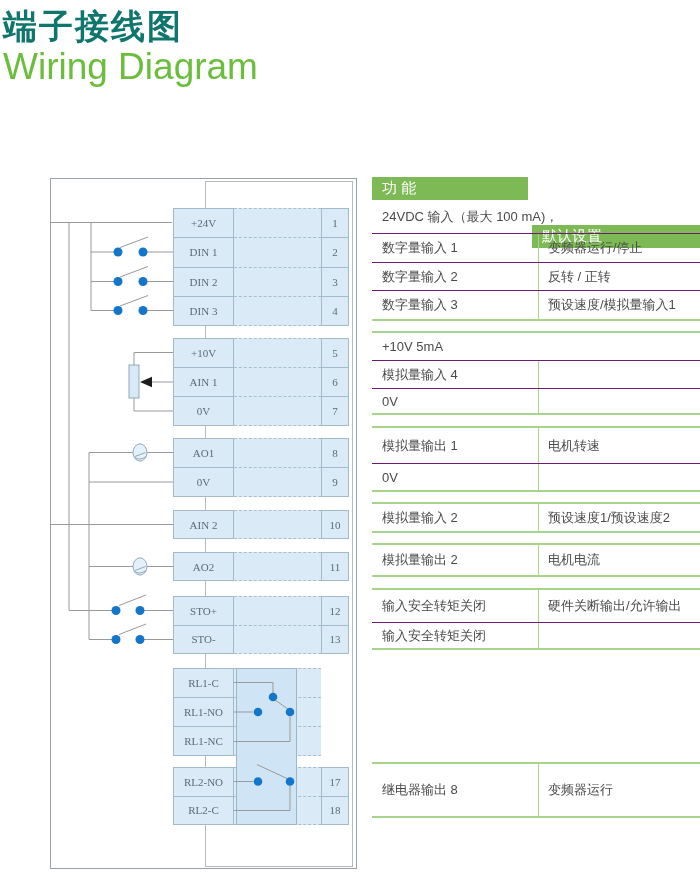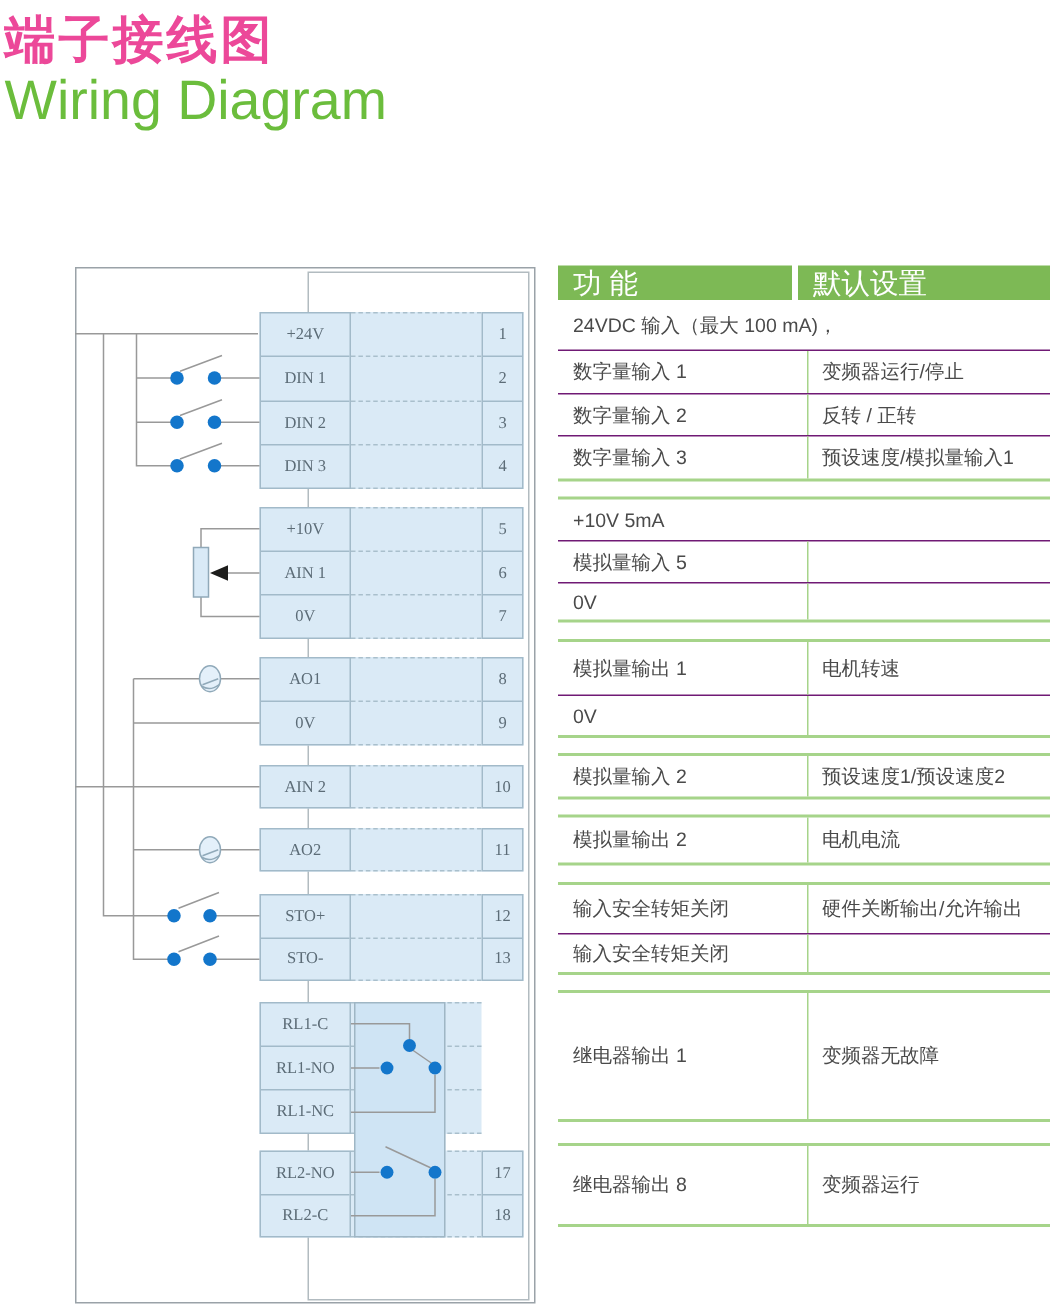--- a/index.html
+++ b/index.html
@@ -1,40 +1,40 @@
 <!DOCTYPE html>
 <html><head>
 <meta charset="utf-8">
 <style>
   html,body{margin:0;padding:0;background:#fff;}
   .page{position:relative;width:700px;height:874px;background:#fff;overflow:hidden;
         font-family:"Liberation Sans","DejaVu Sans",sans-serif;}
   
-  .title-zh{position:absolute;left:3px;top:4px;font-size:34px;font-weight:bold;color:#ec4899;letter-spacing:2px;}
+  .title-zh{position:absolute;left:3px;top:4px;font-size:34px;font-weight:bold;color:#0f766e;letter-spacing:2px;}
   .title-en{position:absolute;left:3px;top:46px;font-size:37px;font-weight:400;color:#6bbd3c;}
   
   .obox{position:absolute;left:50px;top:178px;width:307px;height:691px;border:1.5px solid #9aa2a8;box-sizing:border-box;z-index:1;}
   .ibox{position:absolute;left:205px;top:181px;width:148px;height:686px;border:1px solid #b2bbc0;box-sizing:border-box;z-index:1;}
   
   .tg{position:absolute;left:0;width:360px;z-index:2;}
   .tlabels,.tmid,.tnums{position:absolute;top:0;height:100%;box-sizing:border-box;background:#daeaf6;display:flex;flex-direction:column;font-family:Liberation Serif, serif;}
   .tlabels{left:173px;width:61px;border:1px solid #a2bac9;}
   .tmid{left:234px;width:87px;border-top:1px dashed #a9bfcc;border-bottom:1px dashed #a9bfcc;}
   .tnums{left:321px;width:28px;border:1px solid #a2bac9;}
   .trow{flex:1;display:flex;align-items:center;justify-content:center;font-size:11px;color:#5c6c77;}
   .tlabels .trow+.trow{border-top:1px solid #a2bac9;}
   .tnums .trow+.trow{border-top:1px solid #a2bac9;}
   .tmid .trow+.trow{border-top:1px dashed #a9bfcc;}
   .contact{position:absolute;left:236px;top:668px;width:61px;height:157px;background:#cfe4f4;border:1px solid #9fb6c4;box-sizing:border-box;z-index:3;}
   .wires{position:absolute;left:0;top:0;z-index:4;pointer-events:none;}
   
-  .th1,.th2{position:absolute;top:177px;height:23px;background:#7db955;color:#fff;font-size:19px;
+  .th1,.th2{position:absolute;top:177px;height:23px;background:#7db955;color:#fff;font-size:15px;
             display:flex;align-items:center;padding-left:10px;box-sizing:border-box;z-index:2;}
   .th1{left:372px;width:156px;}
-  .th2{left:532px;width:168px;}
+  .th2{left:532px;width:168px;margin-top:48px;}
   .tblgroup{position:absolute;left:372px;width:328px;box-sizing:border-box;
             border-top:2px solid #a6d48a;border-bottom:2px solid #a6d48a;z-index:2;}
   .tblgroup.nt{border-top:none;}
   .tr2{display:flex;box-sizing:border-box;}
   .tr2+.tr2{border-top:1px solid #701a75;text-align:right;}
   .td{width:166px;box-sizing:border-box;padding-left:10px;display:flex;align-items:center;
       font-size:13px;color:#4a4a4a;}
   .td2{flex:1;width:auto;border-left:1px solid #a6d48a;padding-left:9px;}
   .tdspan{width:100%;}
 </style>
@@ -246,21 +246,21 @@
       <div class="td">数字量输入 3</div>
       <div class="td td2">预设速度/模拟量输入1</div>
     </div>
   </div>
 
   <div class="tblgroup" style="top:331px">
     <div class="tr2" style="height:27px">
       <div class="td tdspan">+10V  5mA</div>
     </div>
     <div class="tr2" style="height:28px">
-      <div class="td">模拟量输入 5</div>
+      <div class="td">模拟量输入 4</div>
       <div class="td td2"></div>
     </div>
     <div class="tr2" style="height:25px">
       <div class="td">0V</div>
       <div class="td td2"></div>
     </div>
   </div>
 
   <div class="tblgroup" style="top:426px">
     <div class="tr2" style="height:35px">
@@ -291,26 +291,20 @@
     <div class="tr2" style="height:32px">
       <div class="td">输入安全转矩关闭</div>
       <div class="td td2">硬件关断输出/允许输出</div>
     </div>
     <div class="tr2" style="height:26px">
       <div class="td">输入安全转矩关闭</div>
       <div class="td td2"></div>
     </div>
   </div>
 
-  <div class="tblgroup" style="top:660px">
-    <div class="tr2" style="height:84px">
-      <div class="td">继电器输出 1</div>
-      <div class="td td2">变频器无故障</div>
-    </div>
-  </div>
 
   <div class="tblgroup" style="top:762px">
     <div class="tr2" style="height:52px">
       <div class="td">继电器输出 8</div>
       <div class="td td2">变频器运行</div>
     </div>
   </div>
 
 </div>
 

